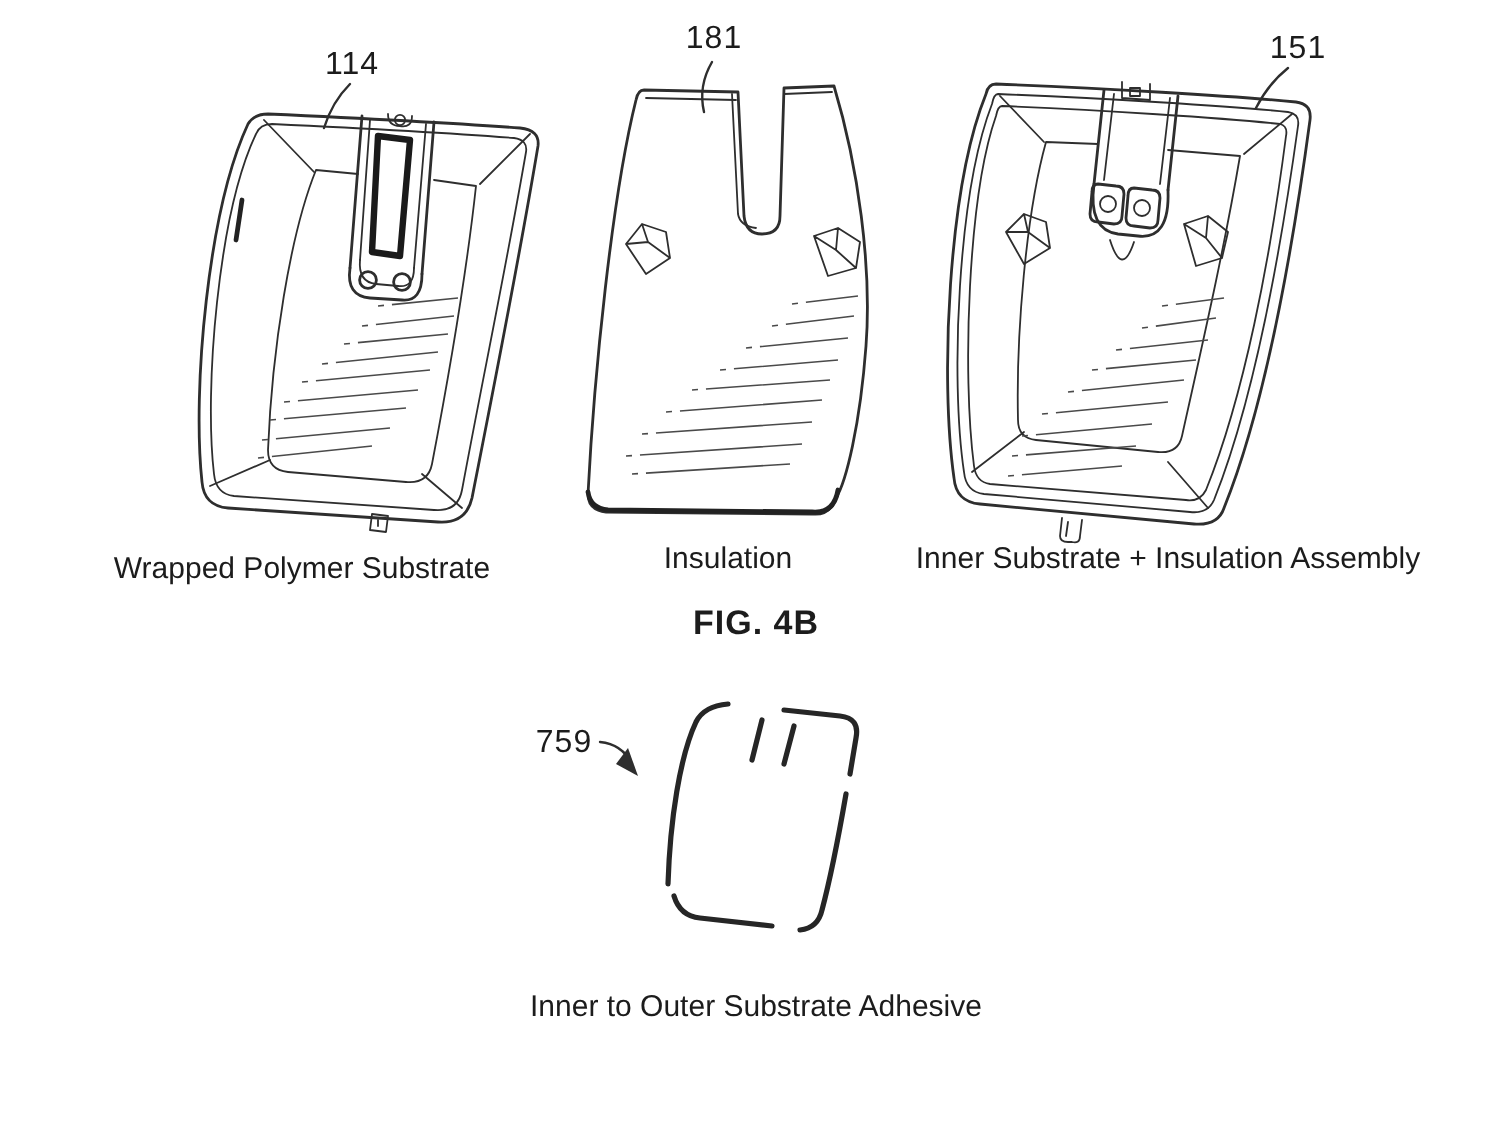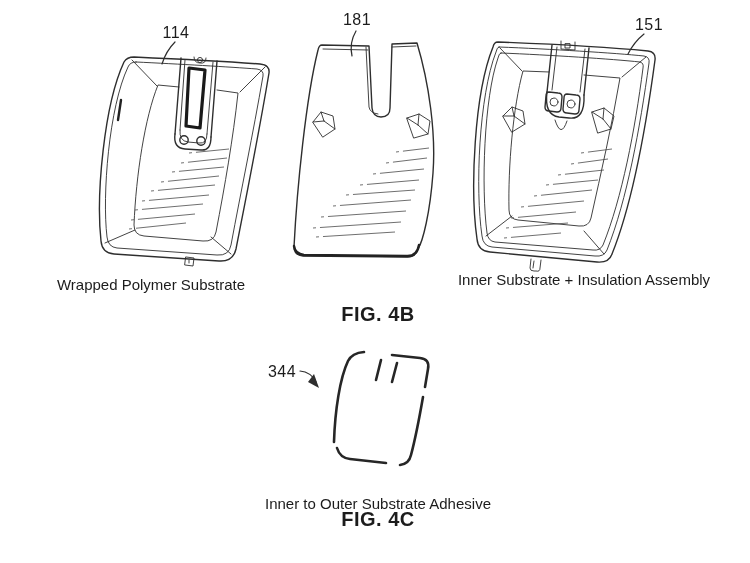--- a/index.html
+++ b/index.html
@@ -18,21 +18,21 @@
   }
   .txt {
     position: absolute;
     text-align: center;
     white-space: nowrap;
     color: #1c1c1c;
     line-height: 1.1;
   }
   .ref   { font-size: 16px; letter-spacing: 0.5px; }
   .plabel{ font-size: 15px; }
-  .figcap{ font-size: 20px; font-weight: bold; letter-spacing: 0.5px; }
+  .figcap{ font-size: 17px; font-weight: bold; letter-spacing: 0.5px; }
 
   
   .ln   { fill: none; stroke: #2e2e2e; stroke-width: 1.4; stroke-linecap: round; stroke-linejoin: round; }
   .lnT  { fill: none; stroke: #2e2e2e; stroke-width: 0.9; stroke-linecap: round; stroke-linejoin: round; }
   .lnB  { fill: none; stroke: #222222; stroke-width: 2.4; stroke-linecap: round; stroke-linejoin: round; }
   .slotB{ fill: none; stroke: #1a1a1a; stroke-width: 3.2; stroke-linejoin: round; }
   .hat  { fill: none; stroke: #4a4a4a; stroke-width: 0.8; stroke-dasharray: 3 4 999; }
   .dash { fill: none; stroke: #262626; stroke-width: 2.6; stroke-linecap: round; stroke-linejoin: round; }
   .lead { fill: none; stroke: #2e2e2e; stroke-width: 1.2; stroke-linecap: round; }
   .ahead{ fill: #2e2e2e; stroke: none; }
@@ -167,24 +167,24 @@
   </svg>
 
   <div class="txt ref" style="left:156px; top:24px; width:40px;">114</div>
 
   <div class="txt ref" style="left:337px; top:11px; width:40px;">181</div>
 
   <div class="txt ref" style="left:629px; top:16px; width:40px;">151</div>
 
   <div class="txt plabel" style="left:31px; top:277px; width:240px;">Wrapped Polymer Substrate</div>
 
+  <div class="txt plabel" style="left:304px; top:272px; width:120px;">Insulation</div>
 
   <div class="txt plabel" style="left:444px; top:272px; width:280px;">Inner Substrate + Insulation Assembly</div>
 
   <div class="txt figcap" style="left:308px; top:303px; width:140px;">FIG. 4B</div>
 
-  <div class="txt ref" style="left:262px; top:363px; width:40px;">344</div>
+  <div class="txt ref" style="left:262px; top:363px; width:40px;">759</div>
 
   <div class="txt plabel" style="left:258px; top:496px; width:240px;">Inner to Outer Substrate Adhesive</div>
 
-  <div class="txt figcap" style="left:308px; top:508px; width:140px;">FIG. 4C</div>
 
 </div>
 
 </body></html>

